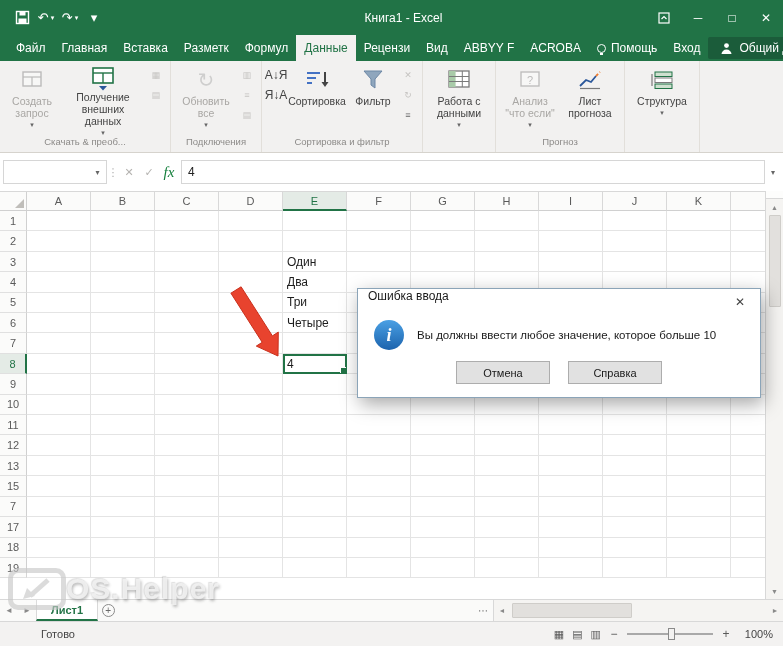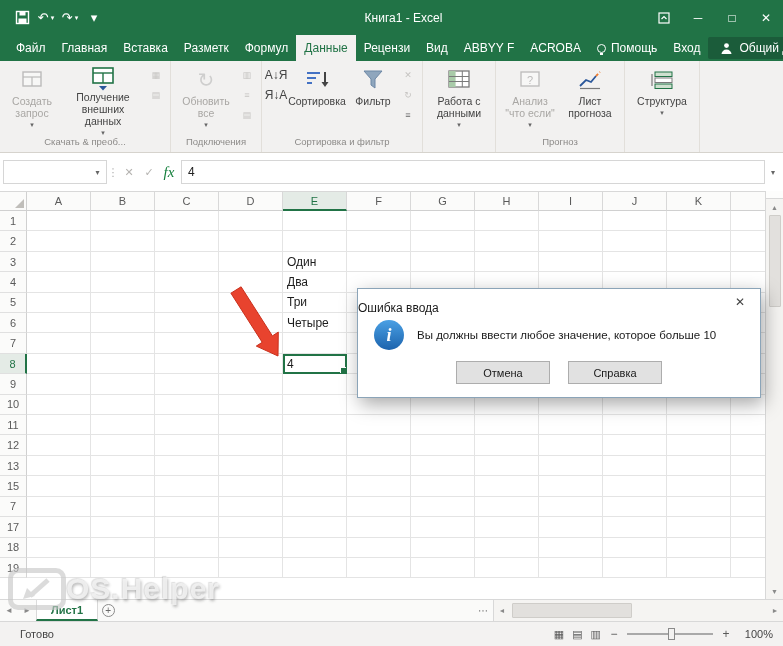--- a/index.html
+++ b/index.html
@@ -86,32 +86,32 @@
   .add-circle { width:13px; height:13px; border:1px solid #8a8a8a; border-radius:50%; color:#6a6a6a; font-size:10px; line-height:11px; text-align:center; }
   .sb-space { flex:1; }
   .sb-more { width:20px; display:flex; align-items:center; justify-content:center; color:#6a6a6a; font-size:10px; }
   .hscroll { width:290px; display:flex; align-items:center; border-left:1px solid #d8d8d8; background:#f5f4f2; }
   .hs-btn { width:16px; text-align:center; font-size:7px; color:#8a8a8a; }
   .hs-track { flex:1; height:100%; position:relative; }
   .hs-thumb { position:absolute; left:2px; top:3px; bottom:3px; width:120px; background:#e2e0dd; border:1px solid #cfcdc9; border-radius:1px; }
 
   
   .statusbar { height:25px; background:#f3f2f1; border-top:1px solid #d8d8d8; display:flex; align-items:center; flex:none; font-size:11px; color:#444; }
-  .status-text { padding-left:20px; }
+  .status-text { padding-left:29px;margin-left:12px; }
   .sb-right { margin-left:auto; display:flex; align-items:center; gap:8px; padding-right:10px; }
   .view-btn { font-size:11px; color:#5a5a5a; }
   .zoom-out,.zoom-in { font-size:12px; color:#5a5a5a; width:10px; text-align:center; }
   .zoom-track { width:86px; height:2px; background:#a9a9a9; position:relative; }
   .zoom-notch { position:absolute; left:50%; top:-3px; width:1px; height:8px; background:#a9a9a9; }
   .zoom-thumb { position:absolute; left:48%; top:-5px; width:7px; height:12px; background:#f3f2f1; border:1px solid #8a8a8a; }
   .zoom-label { width:34px; text-align:right; }
 
   
   .dialog { position:absolute; left:357px; top:288px; width:404px; height:110px; background:#fff; border:1px solid #8ba4b8; box-shadow:3px 6px 18px rgba(0,0,0,.35); z-index:100; }
-  .dlg-titlebar { height:26px; display:flex; align-items:flex-end; }
+  .dlg-titlebar { height:26px; display:flex; align-items:flex-start; padding-left:10px; }
   .dlg-title { font-size:12px; color:#1a1a1a; }
   .dlg-close { margin-left:auto; width:40px; height:26px; display:flex; align-items:center; justify-content:center; font-size:12px; color:#444; }
   .dlg-body { display:flex; align-items:center; padding:5px 16px 2px; }
   .dlg-icon { width:30px; height:30px; border-radius:50%; background:linear-gradient(#4aa0e4,#1c63ad); color:#fff; display:flex; align-items:center; justify-content:center; font-family:"Liberation Serif", serif; font-style:italic; font-weight:bold; font-size:18px; flex:none; }
   .dlg-msg { margin-left:13px; font-size:11.5px; color:#1a1a1a; line-height:15px; }
   .dlg-buttons { display:flex; justify-content:center; gap:18px; margin-top:9px; }
   .dlg-btn { width:94px; height:23px; background:#e1e1e1; border:1px solid #adadad; font-family:"Liberation Sans", sans-serif; font-size:11px; color:#1a1a1a; display:flex; align-items:center; justify-content:center; }
   .dlg-btn.primary { border:2px solid #0078d7; }
 
   

